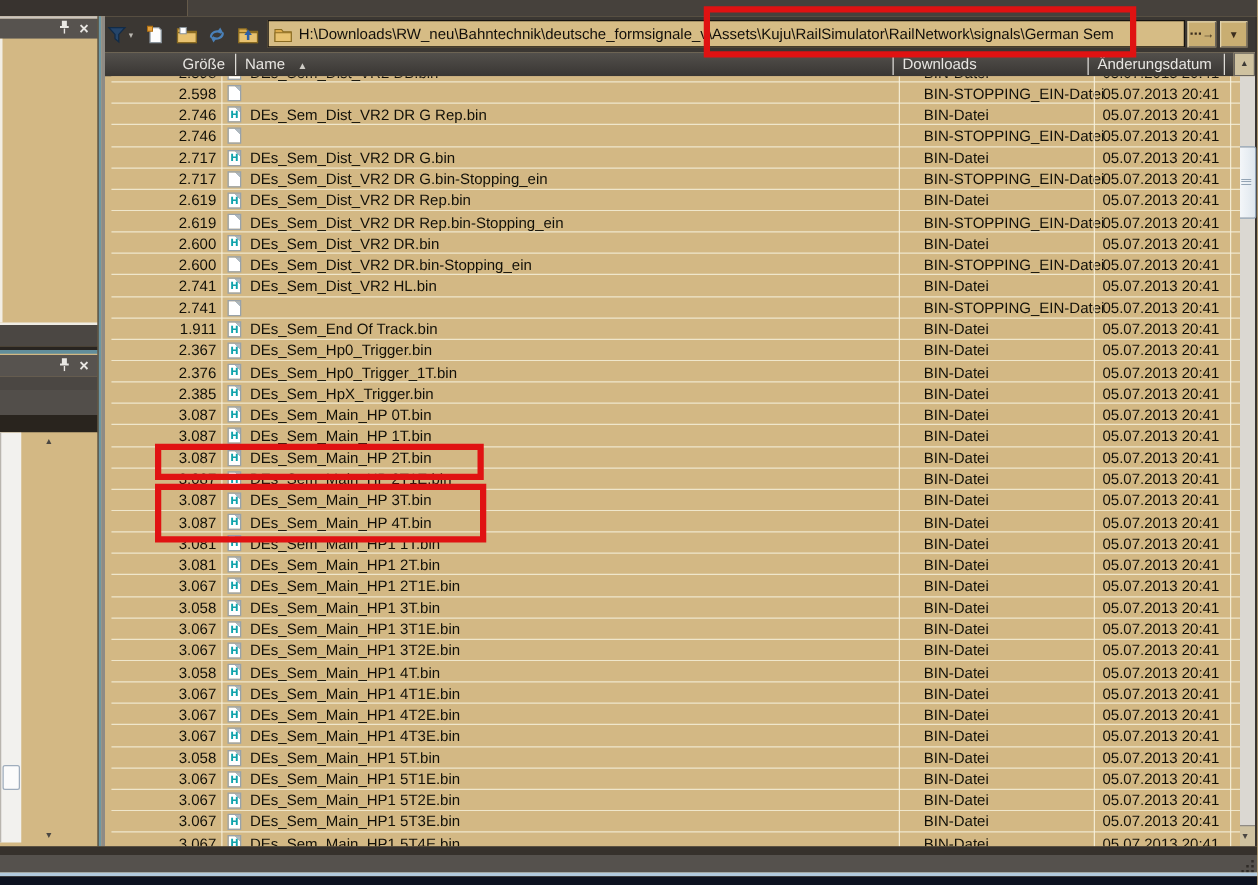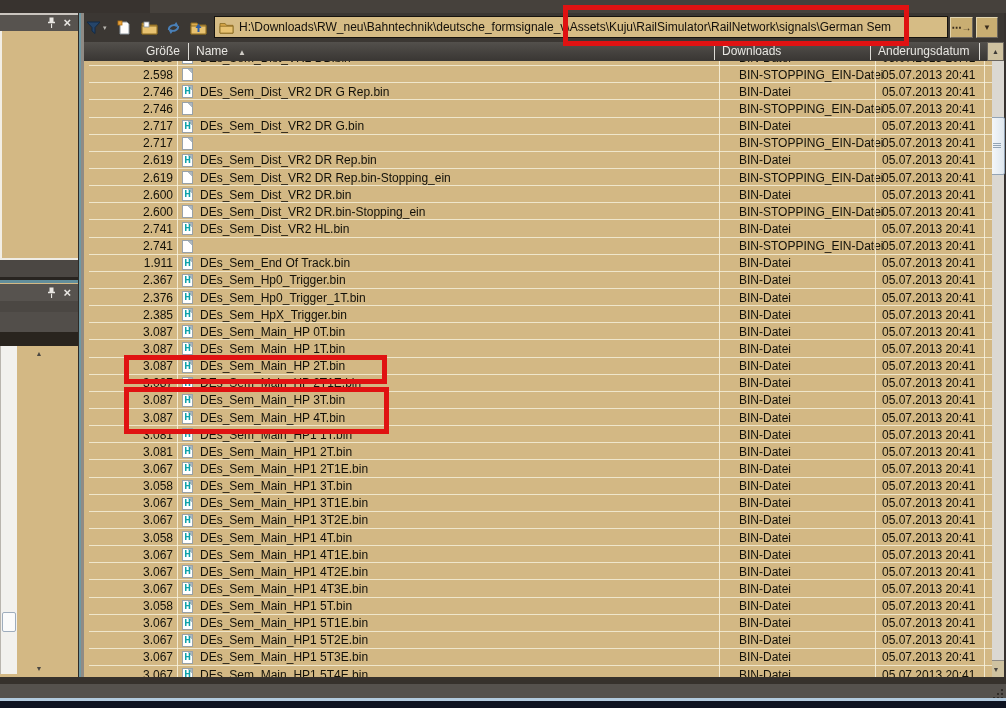--- a/index.html
+++ b/index.html
@@ -232,20 +232,21 @@
       <div class="row">
     <span class="c-size">2.717</span>
     <span class="c-icon">H</span>
     <span class="c-name">DEs_Sem_Dist_VR2 DR G.bin</span>
     <span class="c-type">BIN-Datei</span>
     <span class="c-date">05.07.2013 20:41</span>
   </div>
       <div class="row">
     <span class="c-size">2.717</span>
     <span class="c-icon"></span>
+    <span class="c-name">DEs_Sem_Dist_VR2 DR G.bin-Stopping_ein</span>
     <span class="c-type">BIN-STOPPING_EIN-Datei</span>
     <span class="c-date">05.07.2013 20:41</span>
   </div>
       <div class="row">
     <span class="c-size">2.619</span>
     <span class="c-icon">H</span>
     <span class="c-name">DEs_Sem_Dist_VR2 DR Rep.bin</span>
     <span class="c-type">BIN-Datei</span>
     <span class="c-date">05.07.2013 20:41</span>
   </div>

